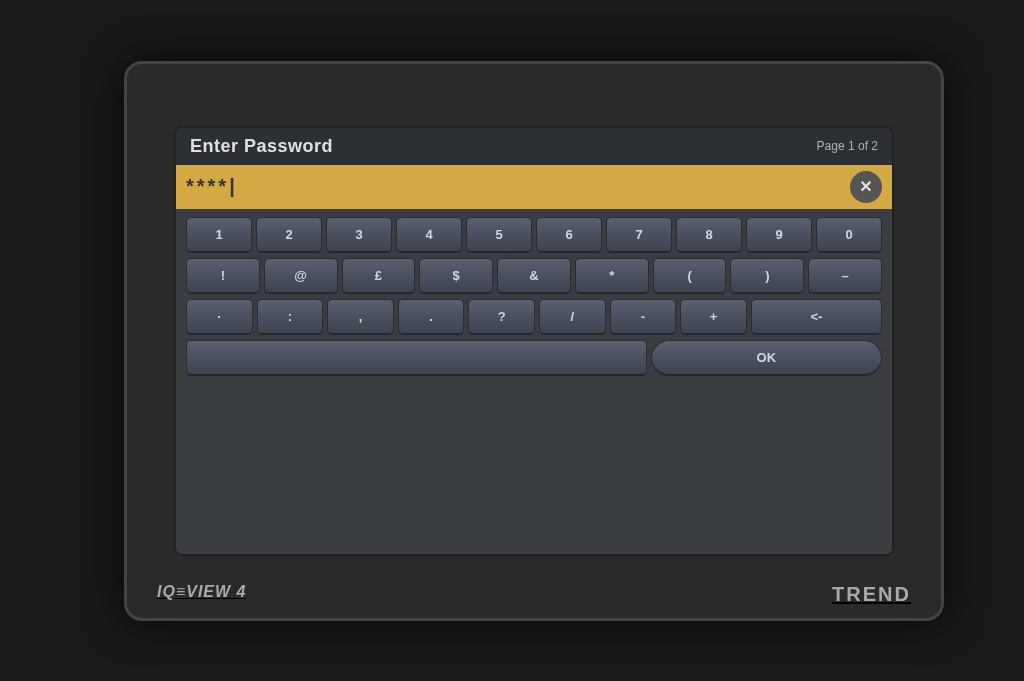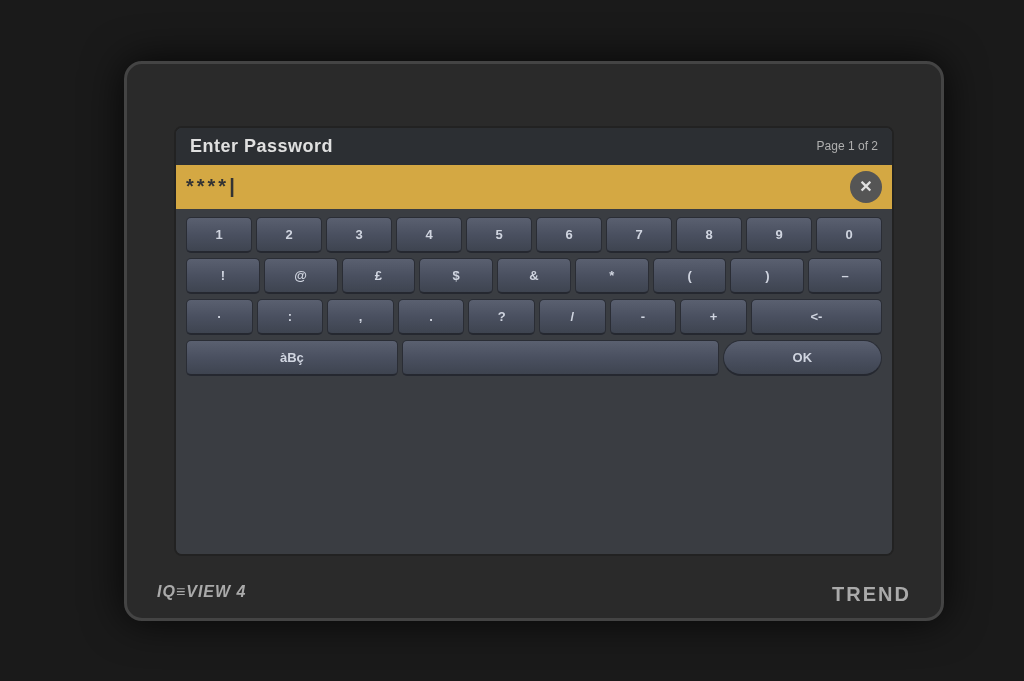--- a/index.html
+++ b/index.html
@@ -149,20 +149,21 @@
     }
 
     .bottom-labels {
       position: absolute;
       bottom: 12px;
       left: 0;
       right: 0;
       display: flex;
       justify-content: space-between;
       padding: 0 30px;
+      text-decoration: underline;
     }
 
     .brand-left {
       color: #aaaaaa;
       font-size: 16px;
       font-weight: bold;
       letter-spacing: 1px;
       font-style: italic;
     }
 
@@ -226,21 +227,20 @@
         <button class="key">,</button>
         <button class="key">.</button>
         <button class="key">?</button>
         <button class="key">/</button>
         <button class="key">-</button>
         <button class="key">+</button>
         <button class="key key-wide">&lt;-</button>
       </div>
 
       <div class="key-row">
-        <button class="key key-wide">àBç</button>
         <button class="key key-space"> </button>
         <button class="key key-ok">OK</button>
       </div>
 
     </div>
   </div>
 
   <div class="bottom-labels">
     <span class="brand-left iq-text">IQ≡VIEW 4</span>
     <span class="brand-right">TREND</span>

